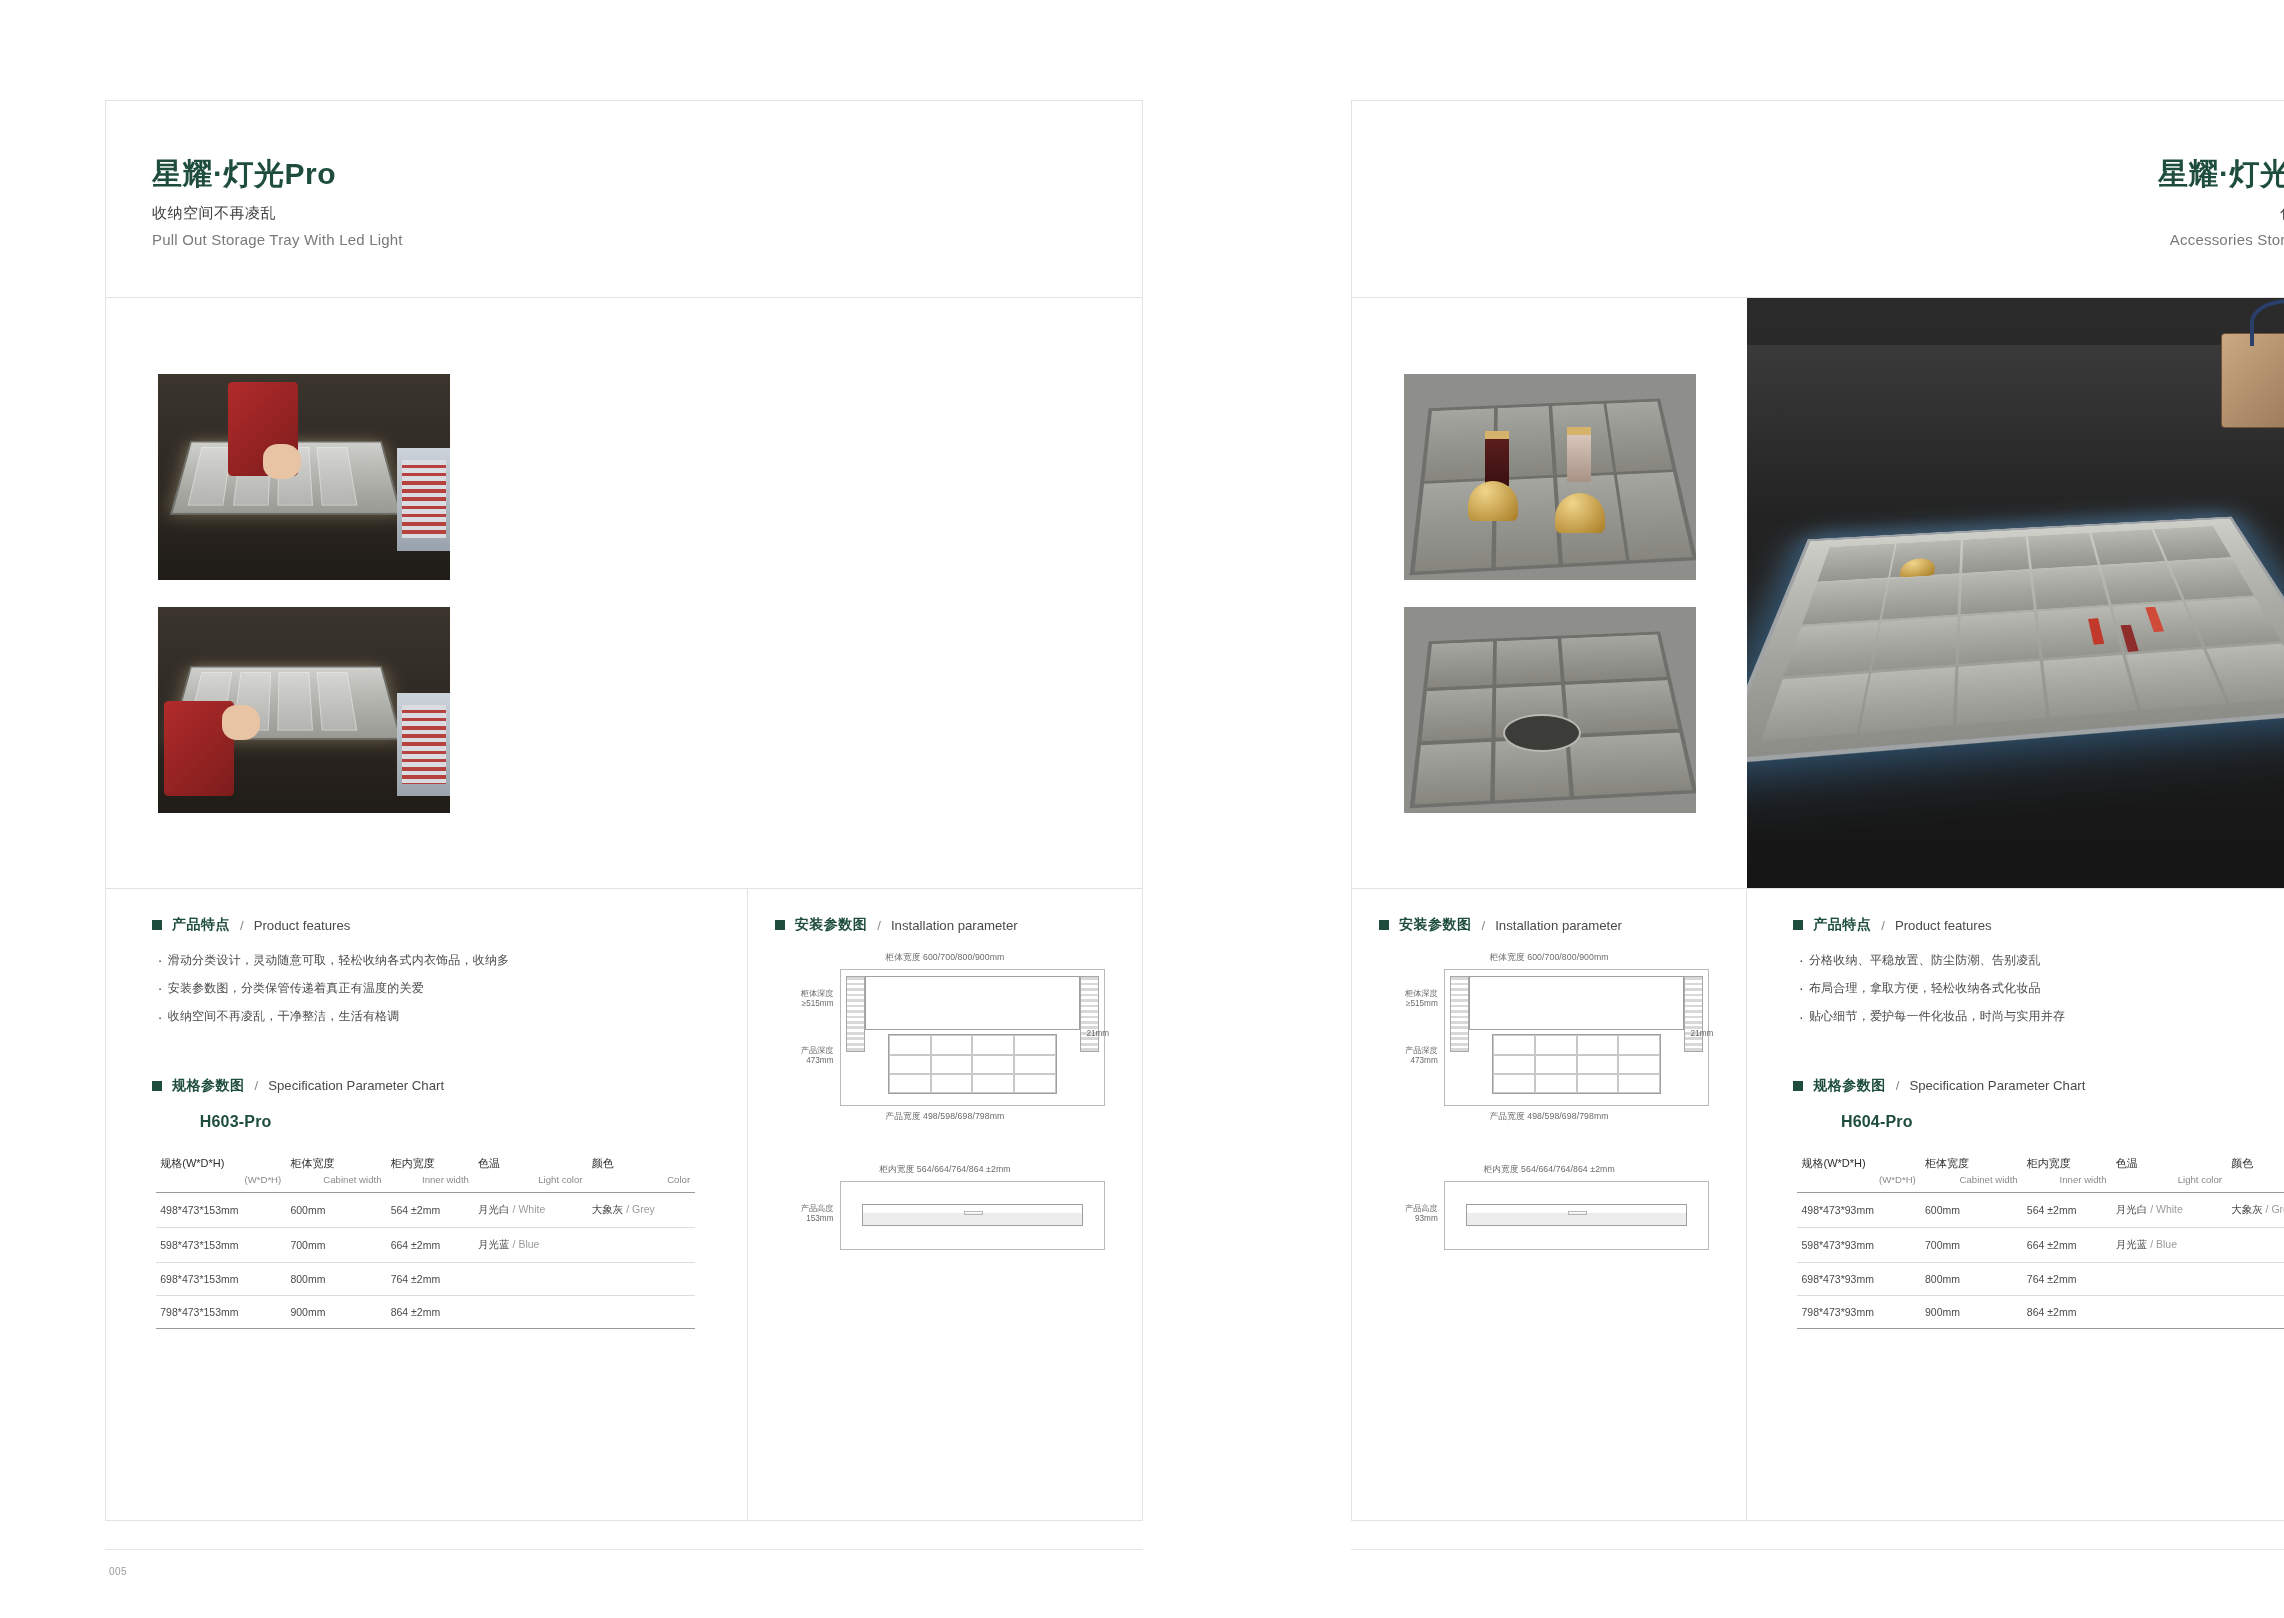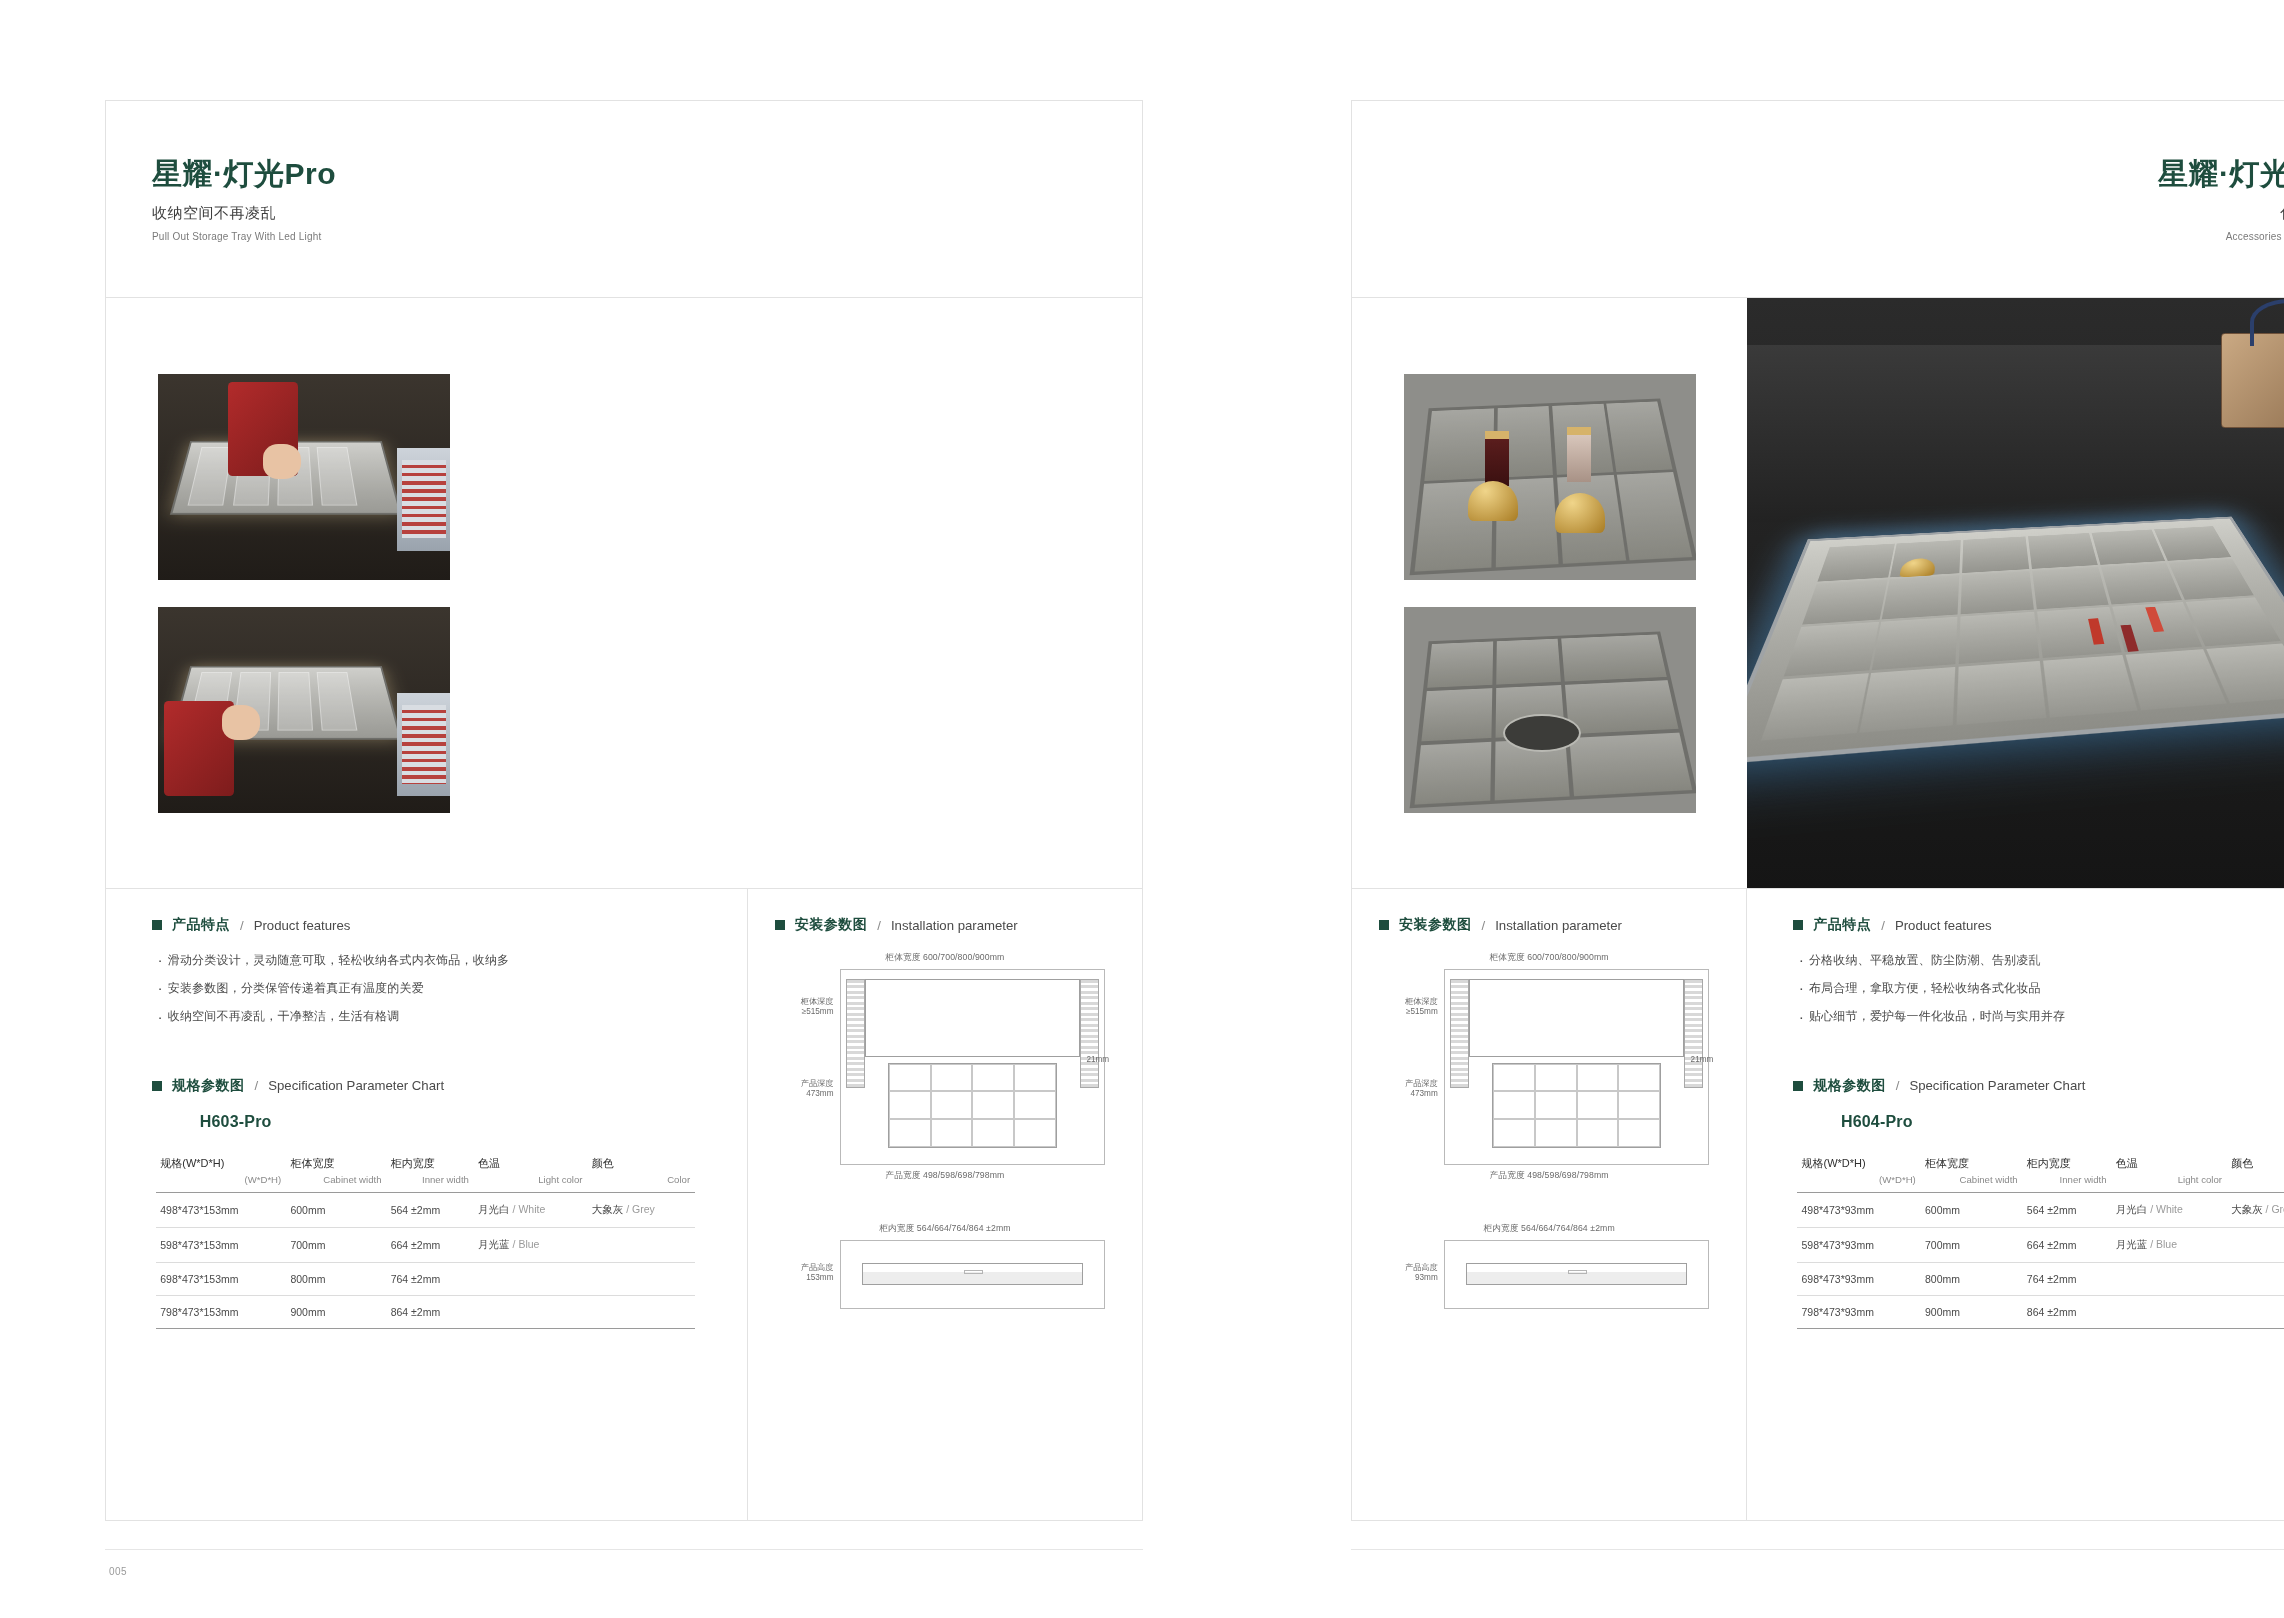--- a/index.html
+++ b/index.html
@@ -45,21 +45,21 @@
     letter-spacing: 0.5px;
     line-height: 1.2;
   }
   .hdr-sub {
     font-size: 15px;
     color: #3d3d3d;
     margin-top: 12px;
     letter-spacing: 0.5px;
   }
   .hdr-en {
-    font-size: 10px;
+    font-size: 15px;
     color: #7a7a7a;
     margin-top: 8.2px;
     letter-spacing: 0.2px;
   }
 
   
   .imgband {
     position: relative;
     display: flex;
     height: 592px;
@@ -268,21 +268,21 @@
   .dim-top { margin-bottom: 4.6px; }
   .dim-bot { margin-top: 5.5px; }
   .draw-body { position: relative; display: flex; align-items: stretch; }
   .dim-left {
     width: 55px; font-size: 8.2px; color: #6a6a6a; text-align: right;
     padding-right: 6.4px; position: relative;
   }
   .dim-left span { position: absolute; right: 6.4px; width: 50px; }
   .fig {
     flex: 1; position: relative; border: 0.9px solid #b9b9b9; background: #fff;
-    height: 196px;
+    height: 137px;
   }
   .fig .cabinet {
     position: absolute; left: 9%; top: 5%; width: 82%; height: 40%;
     border: 0.9px solid #9f9f9f;
   }
   .fig .rail-l, .fig .rail-r {
     position: absolute; top: 5%; width: 7%; height: 56%;
     background: repeating-linear-gradient(180deg,#d8d8d8 0 2.7px,#fff 2.7px 5.5px);
     border: 0.9px solid #a8a8a8;
   }

